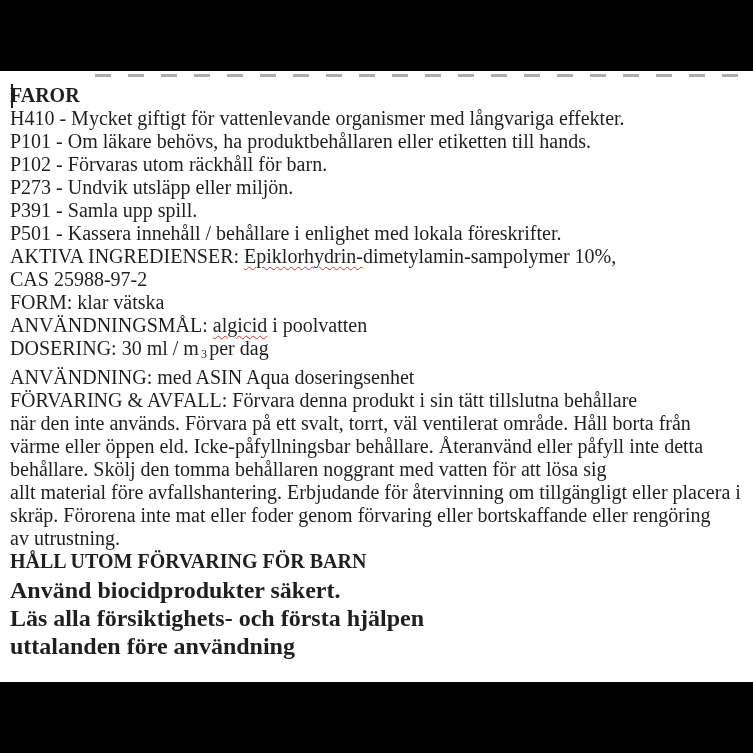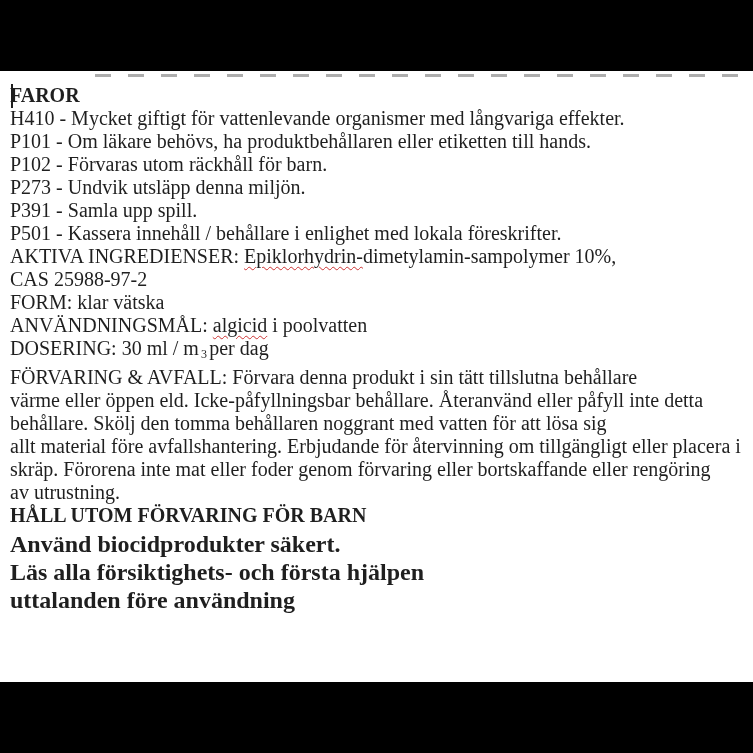--- a/index.html
+++ b/index.html
@@ -64,37 +64,39 @@
   <div class="perforation"></div>
   <div class="caret"></div>
 
   <div class="doc">
 
     <div class="line bold">FAROR</div>
 
     <div class="line">H410 - Mycket giftigt för vattenlevande organismer med långvariga effekter.</div>
     <div class="line">P101 - Om läkare behövs, ha produktbehållaren eller etiketten till hands.</div>
     <div class="line">P102 - Förvaras utom räckhåll för barn.</div>
-    <div class="line">P273 - Undvik utsläpp denna miljön.</div>
+    <div class="line">P273 - Undvik utsläpp eller miljön.</div>
     <div class="line">P391 - Samla upp spill.</div>
     <div class="line">P501 - Kassera innehåll / behållare i enlighet med lokala föreskrifter.</div>
 
     <div class="line"><span class="label">AKTIVA INGREDIENSER:</span><span class="misspell">Epiklorhydrin-</span><span>dimetylamin-sampolymer 10%,</span></div>
 
     <div class="line">CAS 25988-97-2</div>
 
     <div class="line"><span class="label">FORM:</span><span>klar vätska</span></div>
 
     <div class="line"><span class="label">ANVÄNDNINGSMÅL:</span><span class="misspell">algicid</span><span> i poolvatten</span></div>
 
     <div class="line"><span class="label">DOSERING:</span><span>30 ml / m</span><span class="sub3">3</span><span>per dag</span></div>
 
+    <div class="line"><span class="label">ANVÄNDNING:</span><span>med ASIN Aqua doseringsenhet</span></div>
 
     <div class="line"><span class="label">FÖRVARING &amp; AVFALL:</span><span>Förvara denna produkt i sin tätt tillslutna behållare</span></div>
 
+    <div class="line">när den inte används. Förvara på ett svalt, torrt, väl ventilerat område. Håll borta från</div>
     <div class="line">värme eller öppen eld. Icke-påfyllningsbar behållare. Återanvänd eller påfyll inte detta</div>
     <div class="line">behållare. Skölj den tomma behållaren noggrant med vatten för att lösa sig</div>
     <div class="line">allt material före avfallshantering. Erbjudande för återvinning om tillgängligt eller placera i</div>
     <div class="line">skräp. Förorena inte mat eller foder genom förvaring eller bortskaffande eller rengöring</div>
     <div class="line">av utrustning.</div>
 
     <div class="line bold">HÅLL UTOM FÖRVARING FÖR BARN</div>
 
     <div class="footer">
       <div class="line">Använd biocidprodukter säkert.</div>

